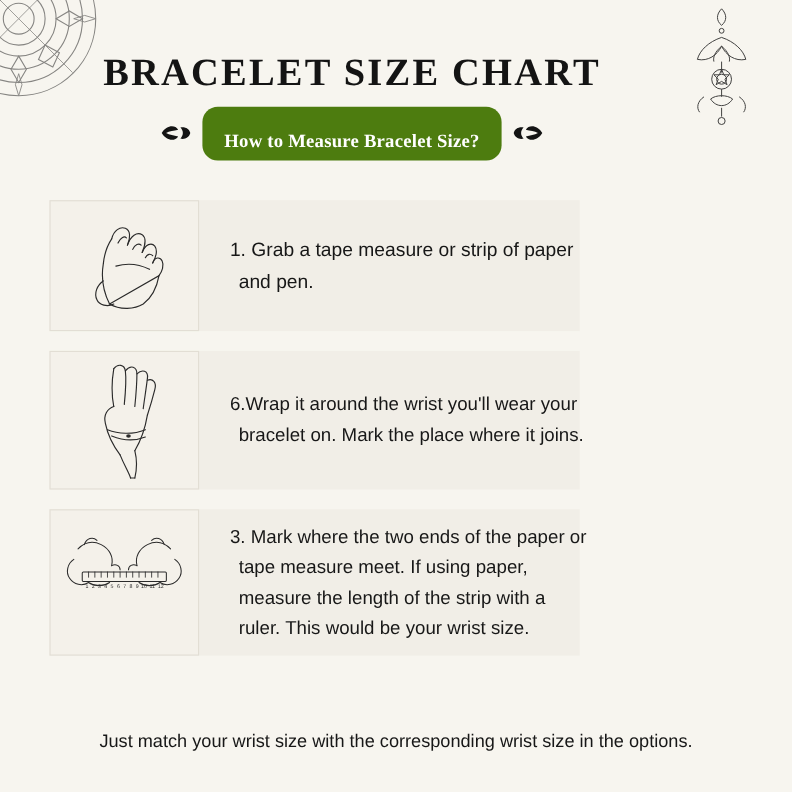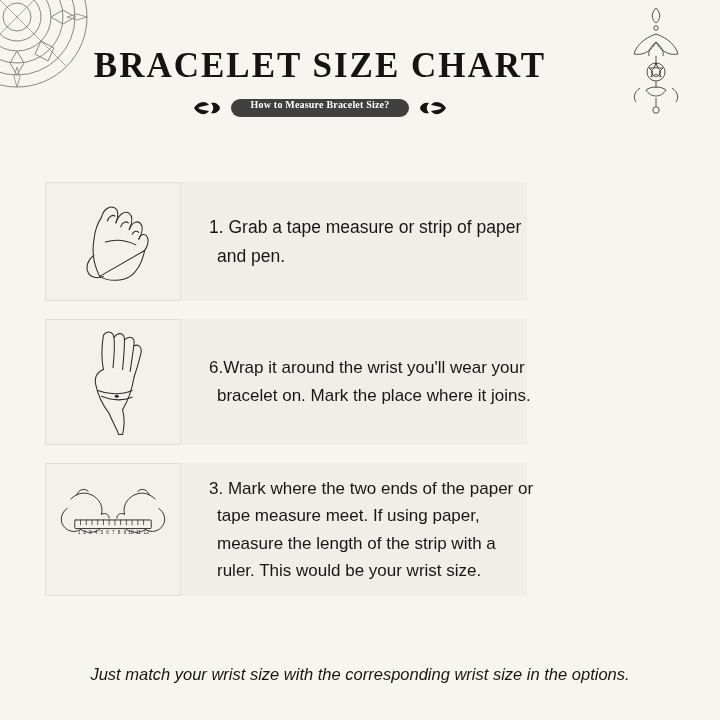--- a/index.html
+++ b/index.html
@@ -59,27 +59,27 @@
     align-items: center;
     justify-content: center;
     gap: 9px;
   }
   .flourish {
     width: 30px;
     height: 22px;
     flex: 0 0 auto;
   }
   .subtitle-pill {
-    background: #404040;
+    background: #4d7c0f;
     color: #ffffff;
     border-radius: 14px;
-    padding: 0 20px 7px 20px;
+    padding: 22px 20px 7px 20px;
     font-family: "Liberation Serif", serif;
     font-weight: bold;
-    font-size: 10px;
+    font-size: 17px;
     letter-spacing: 0.2px;
     white-space: nowrap;
   }
 
   
   .steps {
     position: absolute;
     top: 182px;
     left: 0;
     width: 572px;
@@ -140,21 +140,20 @@
 
   
   .footer {
     position: absolute;
     left: 0;
     bottom: 36px;
     width: 720px;
     text-align: center;
     font-size: 16.5px;
     color: #171717;
-    font-style: italic;
   }
 
   svg { display: block; }
 </style>
 </head>
 <body>
 
 <div class="corner-mandala">
   <svg viewBox="0 0 150 150" width="150" height="150" aria-hidden="true">
     <g stroke="#2a2a2a" stroke-width="1" fill="none">

